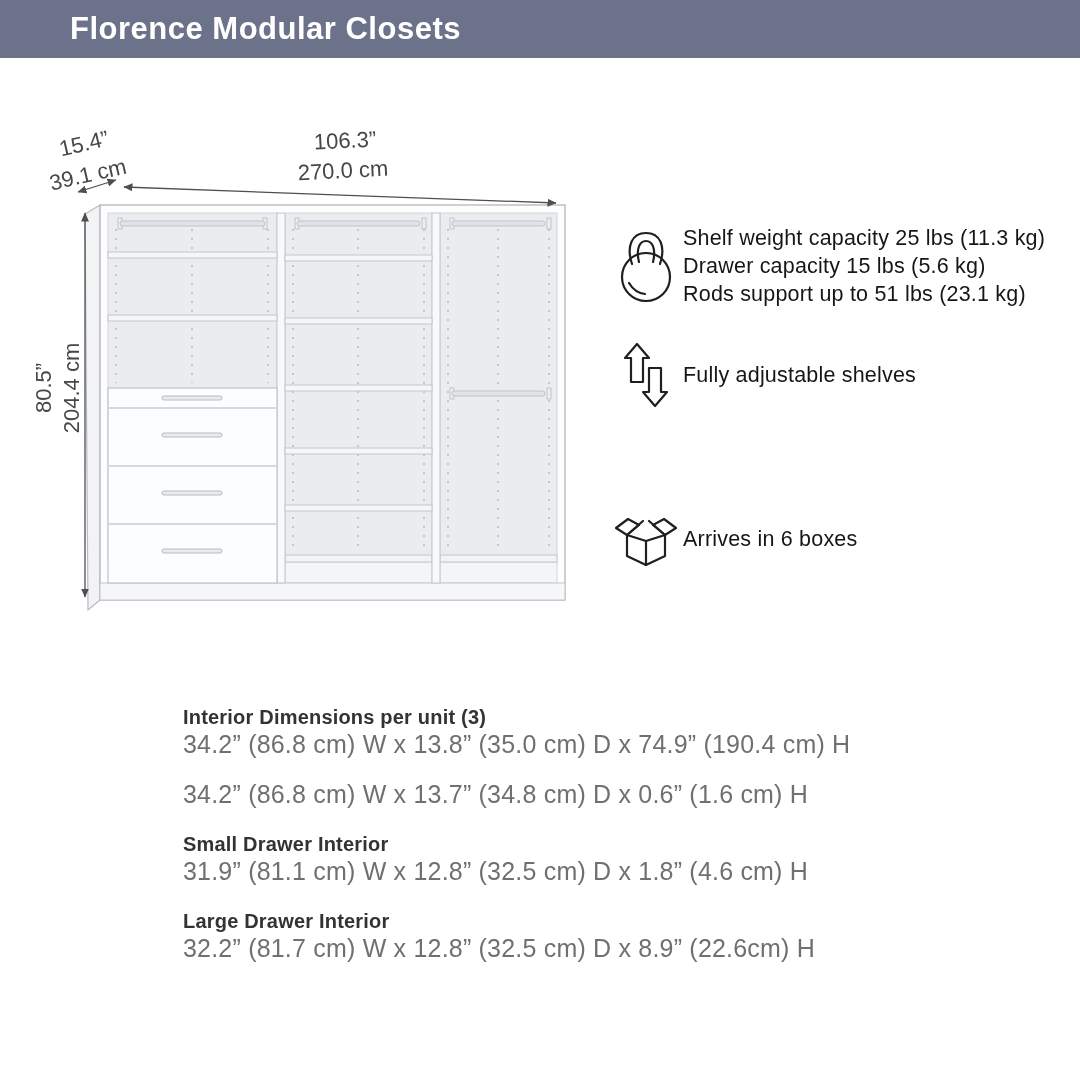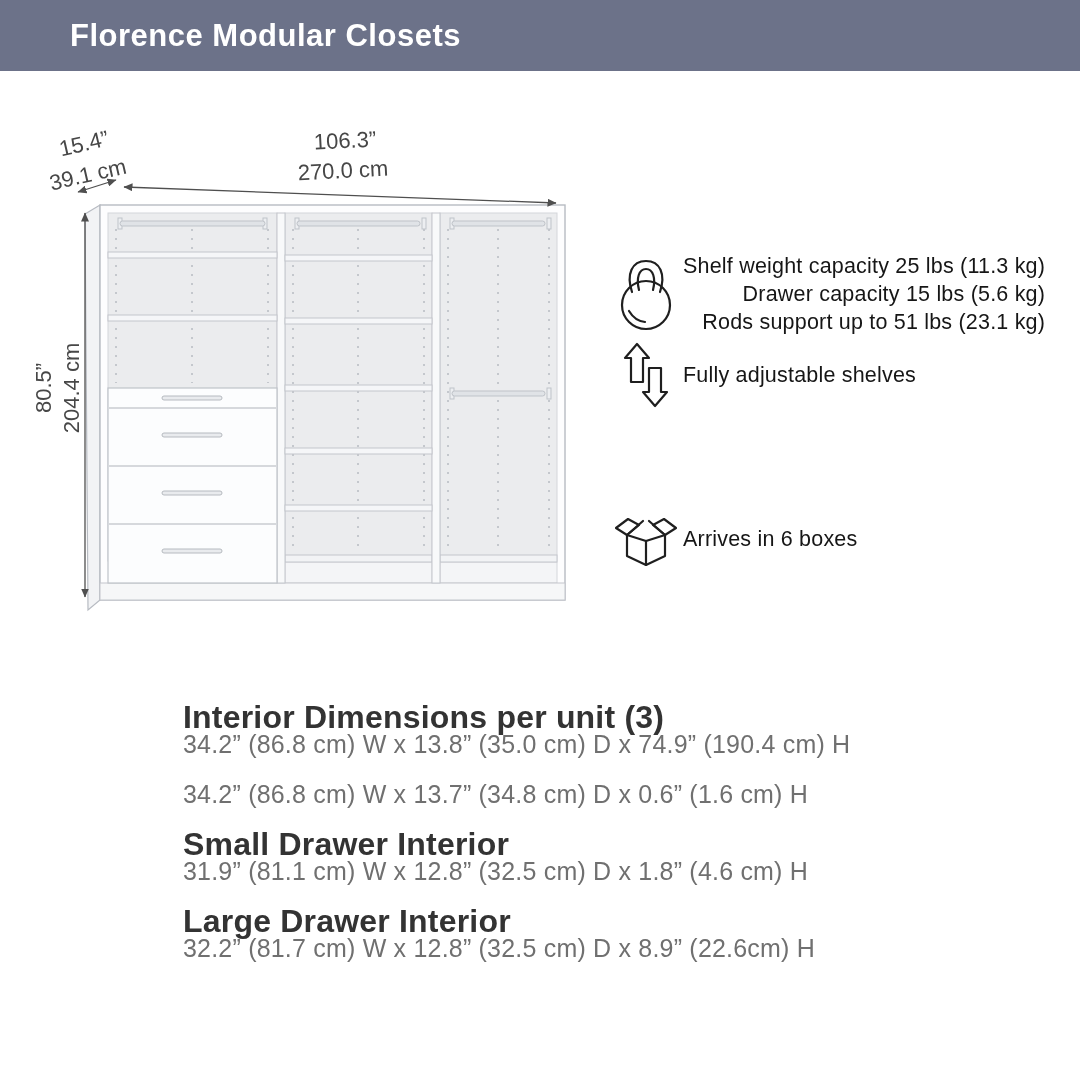--- a/index.html
+++ b/index.html
@@ -2,37 +2,37 @@
 <html><head>
 <meta charset="utf-8">
 <style>
   html,body{margin:0;padding:0;background:#ffffff;}
   .canvas{
     position:relative;width:1080px;height:1080px;background:#ffffff;overflow:hidden;
     font-family:"Liberation Sans", sans-serif;
   }
   
   .header-bar{
-    position:absolute;left:0;top:0;width:1080px;height:71px;
+    position:absolute;left:0;top:0;width:1080px;height:58px;
     background:#6c7289;display:flex;align-items:center;
   }
   .header-title{
     color:#ffffff;font-size:31px;font-weight:600;letter-spacing:0.5px;
     padding-left:70px;
   }
   
   .illus{position:absolute;left:0;top:95px;width:620px;height:540px;}
   
   .feature-row{position:absolute;display:flex;align-items:center;}
   .feature-icon-wrap{flex:0 0 75px;display:flex;justify-content:center;align-items:center;}
   .feature-text{font-size:21.5px;line-height:28px;color:#161616;letter-spacing:0.2px;}
   
   .specs{position:absolute;left:183px;top:704px;width:800px;}
   .spec-group{margin-bottom:23px;}
-  .spec-heading{font-size:32px;line-height:27px;font-weight:700;color:#333333;letter-spacing:0.2px;}
+  .spec-heading{font-size:20px;line-height:27px;font-weight:700;color:#333333;letter-spacing:0.2px;}
   .spec-value{font-size:25px;line-height:27px;color:#707070;letter-spacing:0.2px;}
   
   .dim-label{fill:#474747;font-size:22px;font-weight:500;font-family:"Liberation Sans",sans-serif;}
   .icon{stroke:#1f1f1f;stroke-width:2.2;fill:none;stroke-linecap:round;stroke-linejoin:round;}
 </style>
 </head>
 <body>
 
 <div class="canvas">
 
@@ -134,21 +134,21 @@
       <text class="dim-label" text-anchor="middle" x="343" y="83" transform="rotate(-3 343 76)">270.0 cm</text>
     </g>
 
     <g>
       <line x1="85" y1="118" x2="85" y2="502" stroke="#4f4f4f" stroke-width="1.3" marker-start="url(#mStart)" marker-end="url(#mEnd)"></line>
       <text class="dim-label" text-anchor="middle" x="44" y="300" transform="rotate(-90 44 293)">80.5”</text>
       <text class="dim-label" text-anchor="middle" x="72" y="300" transform="rotate(-90 72 293)">204.4 cm</text>
     </g>
   </svg>
 
-  <div class="feature-row" style="left:608px;top:252px;text-align:right;">
+  <div class="feature-row" style="left:608px;top:224px;">
     <div class="feature-icon-wrap">
       <svg width="58" height="80" viewBox="0 0 58 80">
         <path class="icon" d="M15,38 C9,20 15,7 29,7 C43,7 49,20 43,38"></path>
         <path class="icon" d="M22,36 C19,24 22,15 29,15 C36,15 39,24 36,36"></path>
         <circle class="icon" cx="29" cy="51" r="24" fill="#ffffff"></circle>
         <path class="icon" stroke-width="1.6" d="M12,57 q6,10 16,11"></path>
       </svg>
     </div>
     <div class="feature-text">
       <div>Shelf weight capacity 25 lbs (11.3 kg)</div>

